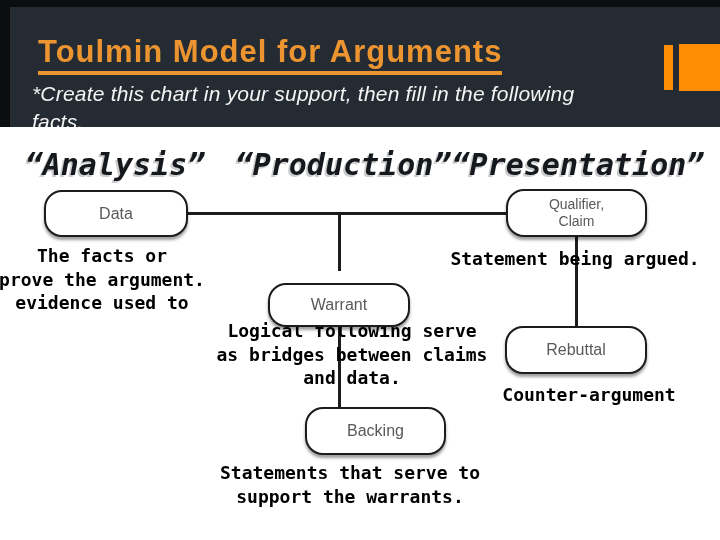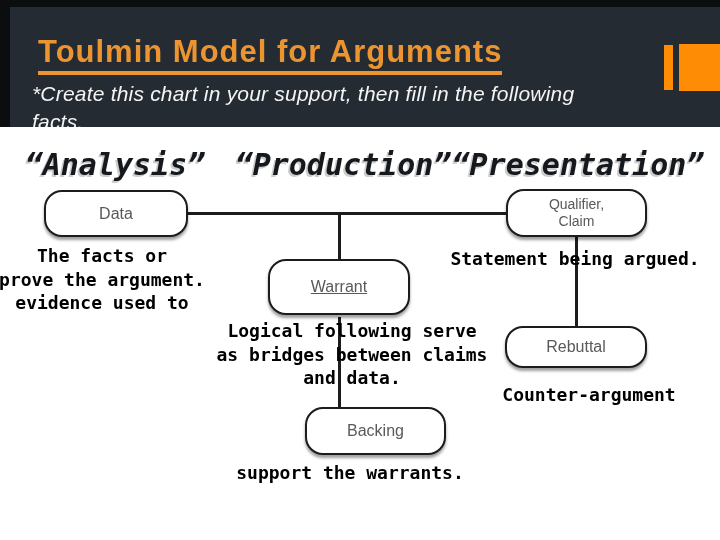--- a/index.html
+++ b/index.html
@@ -66,22 +66,22 @@
     display: flex; flex-direction: column;
     align-items: center; justify-content: center;
     font-family: "Liberation Sans", sans-serif;
     color: #595959; font-size: 16px;
     text-align: center; line-height: 18px;
     box-sizing: border-box;
     z-index: 3;
   }
   .node-data      { left: 44px;  top: 63px;  width: 144px; height: 47px; }
   .node-qualifier { left: 506px; top: 62px;  width: 141px; height: 48px; font-size: 14px; line-height: 17px; }
-  .node-warrant   { left: 268px; top: 132px; width: 142px; height: 56px; text-decoration: underline; }
-  .node-rebuttal  { left: 505px; top: 199px; width: 142px; height: 42px; }
+  .node-warrant   { left: 268px; top: 156px; width: 142px; height: 44px; }
+  .node-rebuttal  { left: 505px; top: 199px; width: 142px; height: 48px; }
   .node-backing   { left: 269px; top: 280px; width: 141px; height: 48px; margin-left: 36px; }
 
   .connector { position: absolute; background: #1c1c1c; z-index: 1; }
   .conn-h        { left: 188px; top: 85px;  width: 318px; height: 3px; }
   .conn-v-top    { left: 338px; top: 87px;  width: 3px;   height: 57px; }
   .conn-v-mid    { left: 338px; top: 190px; width: 3px;   height: 90px; }
   .conn-v-right  { left: 575px; top: 110px; width: 3px;   height: 89px; }
 
   .note {
     position: absolute;
@@ -159,17 +159,18 @@
       <div>Logical following serve</div>
       <div>as bridges between claims</div>
       <div>and data.</div>
     </div>
 
     <div class="note note-rebuttal">
       <div>Counter-argument</div>
     </div>
 
     <div class="note note-backing">
+      <div>Statements that serve to</div>
       <div>support the warrants.</div>
     </div>
 
   </div>
 </div>
 
 </body></html>

